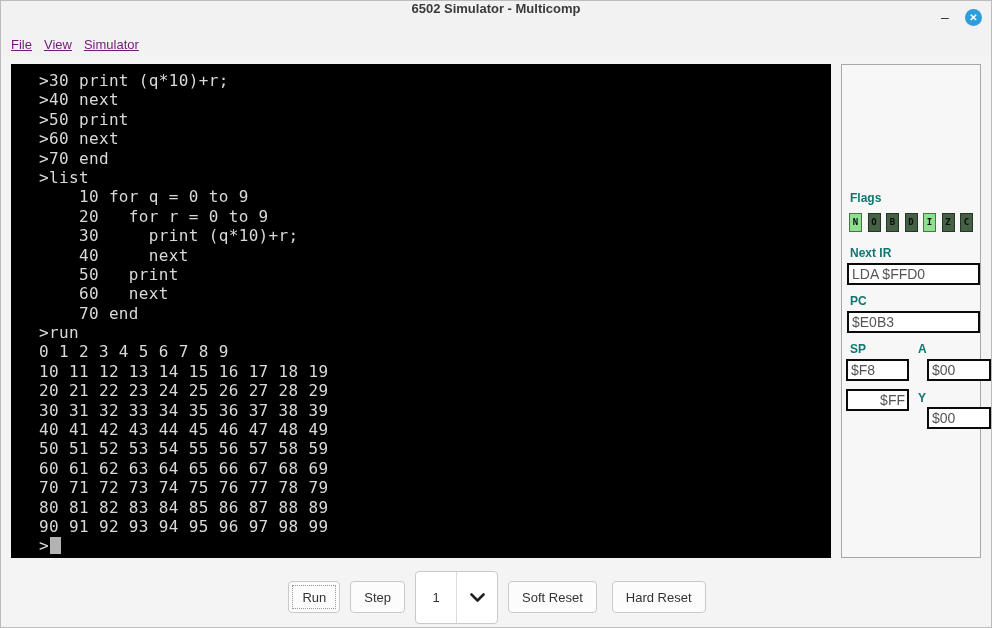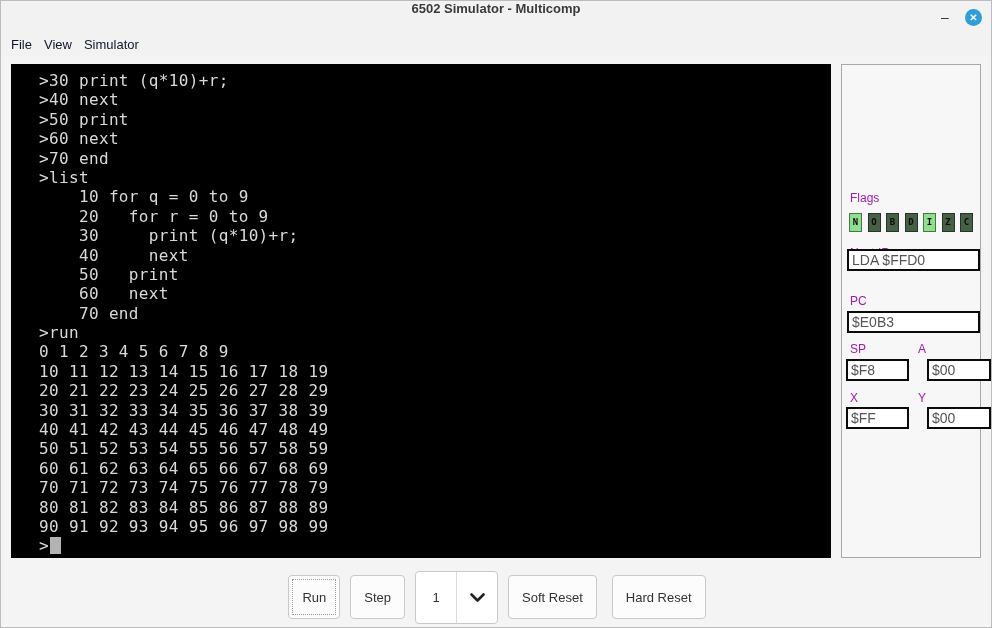--- a/index.html
+++ b/index.html
@@ -16,57 +16,57 @@
   .win-controls { position:absolute; right:9px; top:0; height:32px;
     display:flex; align-items:center; gap:13px; }
   .btn-min { width:14px; text-align:center; color:#3a3a3a; font-size:14px;
     line-height:32px; cursor:default; }
   .btn-close { width:17px; height:17px; border-radius:50%; background:#2d9edb;
     color:#ffffff; font-size:10px; font-weight:bold; line-height:17px;
     text-align:center; cursor:default; }
   
   .menubar { height:23px; display:flex; align-items:center; padding-left:4px;
     background:#f2f2f2; }
-  .menu-item { font-size:13px; color:#0f172a; padding:2px 6px; }
+  .menu-item { font-size:13px; color:#701a75; padding:2px 6px;text-decoration:underline; }
   
   .terminal {
     position:absolute; left:10px; top:63px; width:820px; height:494px;
     background:#000000; padding:7px 0 0 28px; overflow:hidden;
   }
   .term-line {
     white-space:pre; color:#d9d9d9;
     font-family:"DejaVu Sans Mono", monospace;
     font-size:16px; line-height:19.4px; letter-spacing:0.35px; height:19.4px;
   }
   .cursor { display:inline-block; width:11px; height:17px; background:#b3b3b3;
     vertical-align:-3px; margin-left:1px; }
   
   .regpanel {
     position:absolute; left:840px; top:63px; width:140px; height:494px;
     background:#f7f7f7; border:1px solid #a8a8a8;
   }
-  .panel-label { position:absolute; font-size:12px; font-weight:normal; color:#a21caf; }
+  .panel-label { position:absolute; font-size:12px; font-weight:bold; color:#0f766e; }
   .flags-row { position:absolute; left:7px; top:148px; width:124px;
     display:flex; justify-content:space-between; }
   .flag { width:13px; height:19px; font:bold 9px/17px "DejaVu Sans Mono", monospace;
     text-align:center; color:#0a0a0a; }
   .flag.lit { background:#8fdf8f; border:1px solid #3f7a3f; }
   .flag.off { background:#456045; border:1px solid #243724; }
   .reg-field {
     position:absolute; height:22px; border:2px solid #0a0a0a; background:#ffffff;
     color:#555; font-family:"Liberation Sans", sans-serif; font-size:14px;
     padding:0 2px 0 3px; border-radius:0;
   }
   .field-wide { left:5px; width:133px; }
   .field-half-l { left:4px; width:63px; }
   .field-half-r { left:73px; width:64px;margin-left:12px; }
   
   .controls { position:absolute; left:0; top:569px; width:992px; height:54px;
     display:flex; align-items:center; justify-content:center; gap:10px; }
-  .ctl-btn { height:44px; padding:0 13px; background:#fcfcfc;
+  .ctl-btn { height:32px; padding:0 13px; background:#fcfcfc;
     border:1px solid #c9c9c9; border-radius:4px; font-size:13px; color:#333;
     font-family:"Liberation Sans", sans-serif; cursor:default; }
   .ctl-btn.focused { outline:1px dotted #999; outline-offset:-5px; }
   .ctl-btn.hard { margin-left:5px; }
   .combobox { width:83px; height:53px; background:#ffffff;
     border:1px solid #c9c9c9; border-radius:4px; display:flex; overflow:hidden; }
   .combo-value { width:41px; display:flex; align-items:center; justify-content:center;
     font-size:13px; color:#333; border-right:1px solid #dcdcdc; }
   .combo-arrow { flex:1; display:flex; align-items:center; justify-content:center; }
 </style>
@@ -125,33 +125,33 @@
         <span class="flag lit">N</span>
         <span class="flag off">O</span>
         <span class="flag off">B</span>
         <span class="flag off">D</span>
         <span class="flag lit">I</span>
         <span class="flag off">Z</span>
         <span class="flag off">C</span>
       </div>
 
     <span class="panel-label" style="left:8px; top:181px;">Next IR</span>
-    <input class="reg-field field-wide" style="top: 184px;" readonly="" value="LDA $FFD0">
+    <input class="reg-field field-wide" style="top: 198px;" readonly="" value="LDA $FFD0">
 
     <span class="panel-label" style="left:8px; top:229px;text-align:right;">PC</span>
     <input class="reg-field field-wide" style="top: 246px;" readonly="" value="$E0B3">
 
     <span class="panel-label" style="left:8px; top:277px;">SP</span>
     <span class="panel-label" style="left:76px; top:277px;">A</span>
     <input class="reg-field field-half-l" style="top: 294px;" readonly="" value="$F8">
     <input class="reg-field field-half-r" style="top: 294px;" readonly="" value="$00">
 
     <span class="panel-label" style="left:8px; top:326px;">X</span>
     <span class="panel-label" style="left:76px; top:326px;">Y</span>
-    <input class="reg-field field-half-l" style="top: 342px;" readonly="" value="$FF">
+    <input class="reg-field field-half-l" style="top: 324px; text-align: right;" readonly="" value="$FF">
     <input class="reg-field field-half-r" style="top: 342px;" readonly="" value="$00">
   </div>
 
   <div class="controls">
     <button class="ctl-btn focused">Run</button>
     <button class="ctl-btn">Step</button>
     <div class="combobox">
       <span class="combo-value">1</span>
       <span class="combo-arrow">
         <svg width="15" height="9" viewBox="0 0 15 9">

